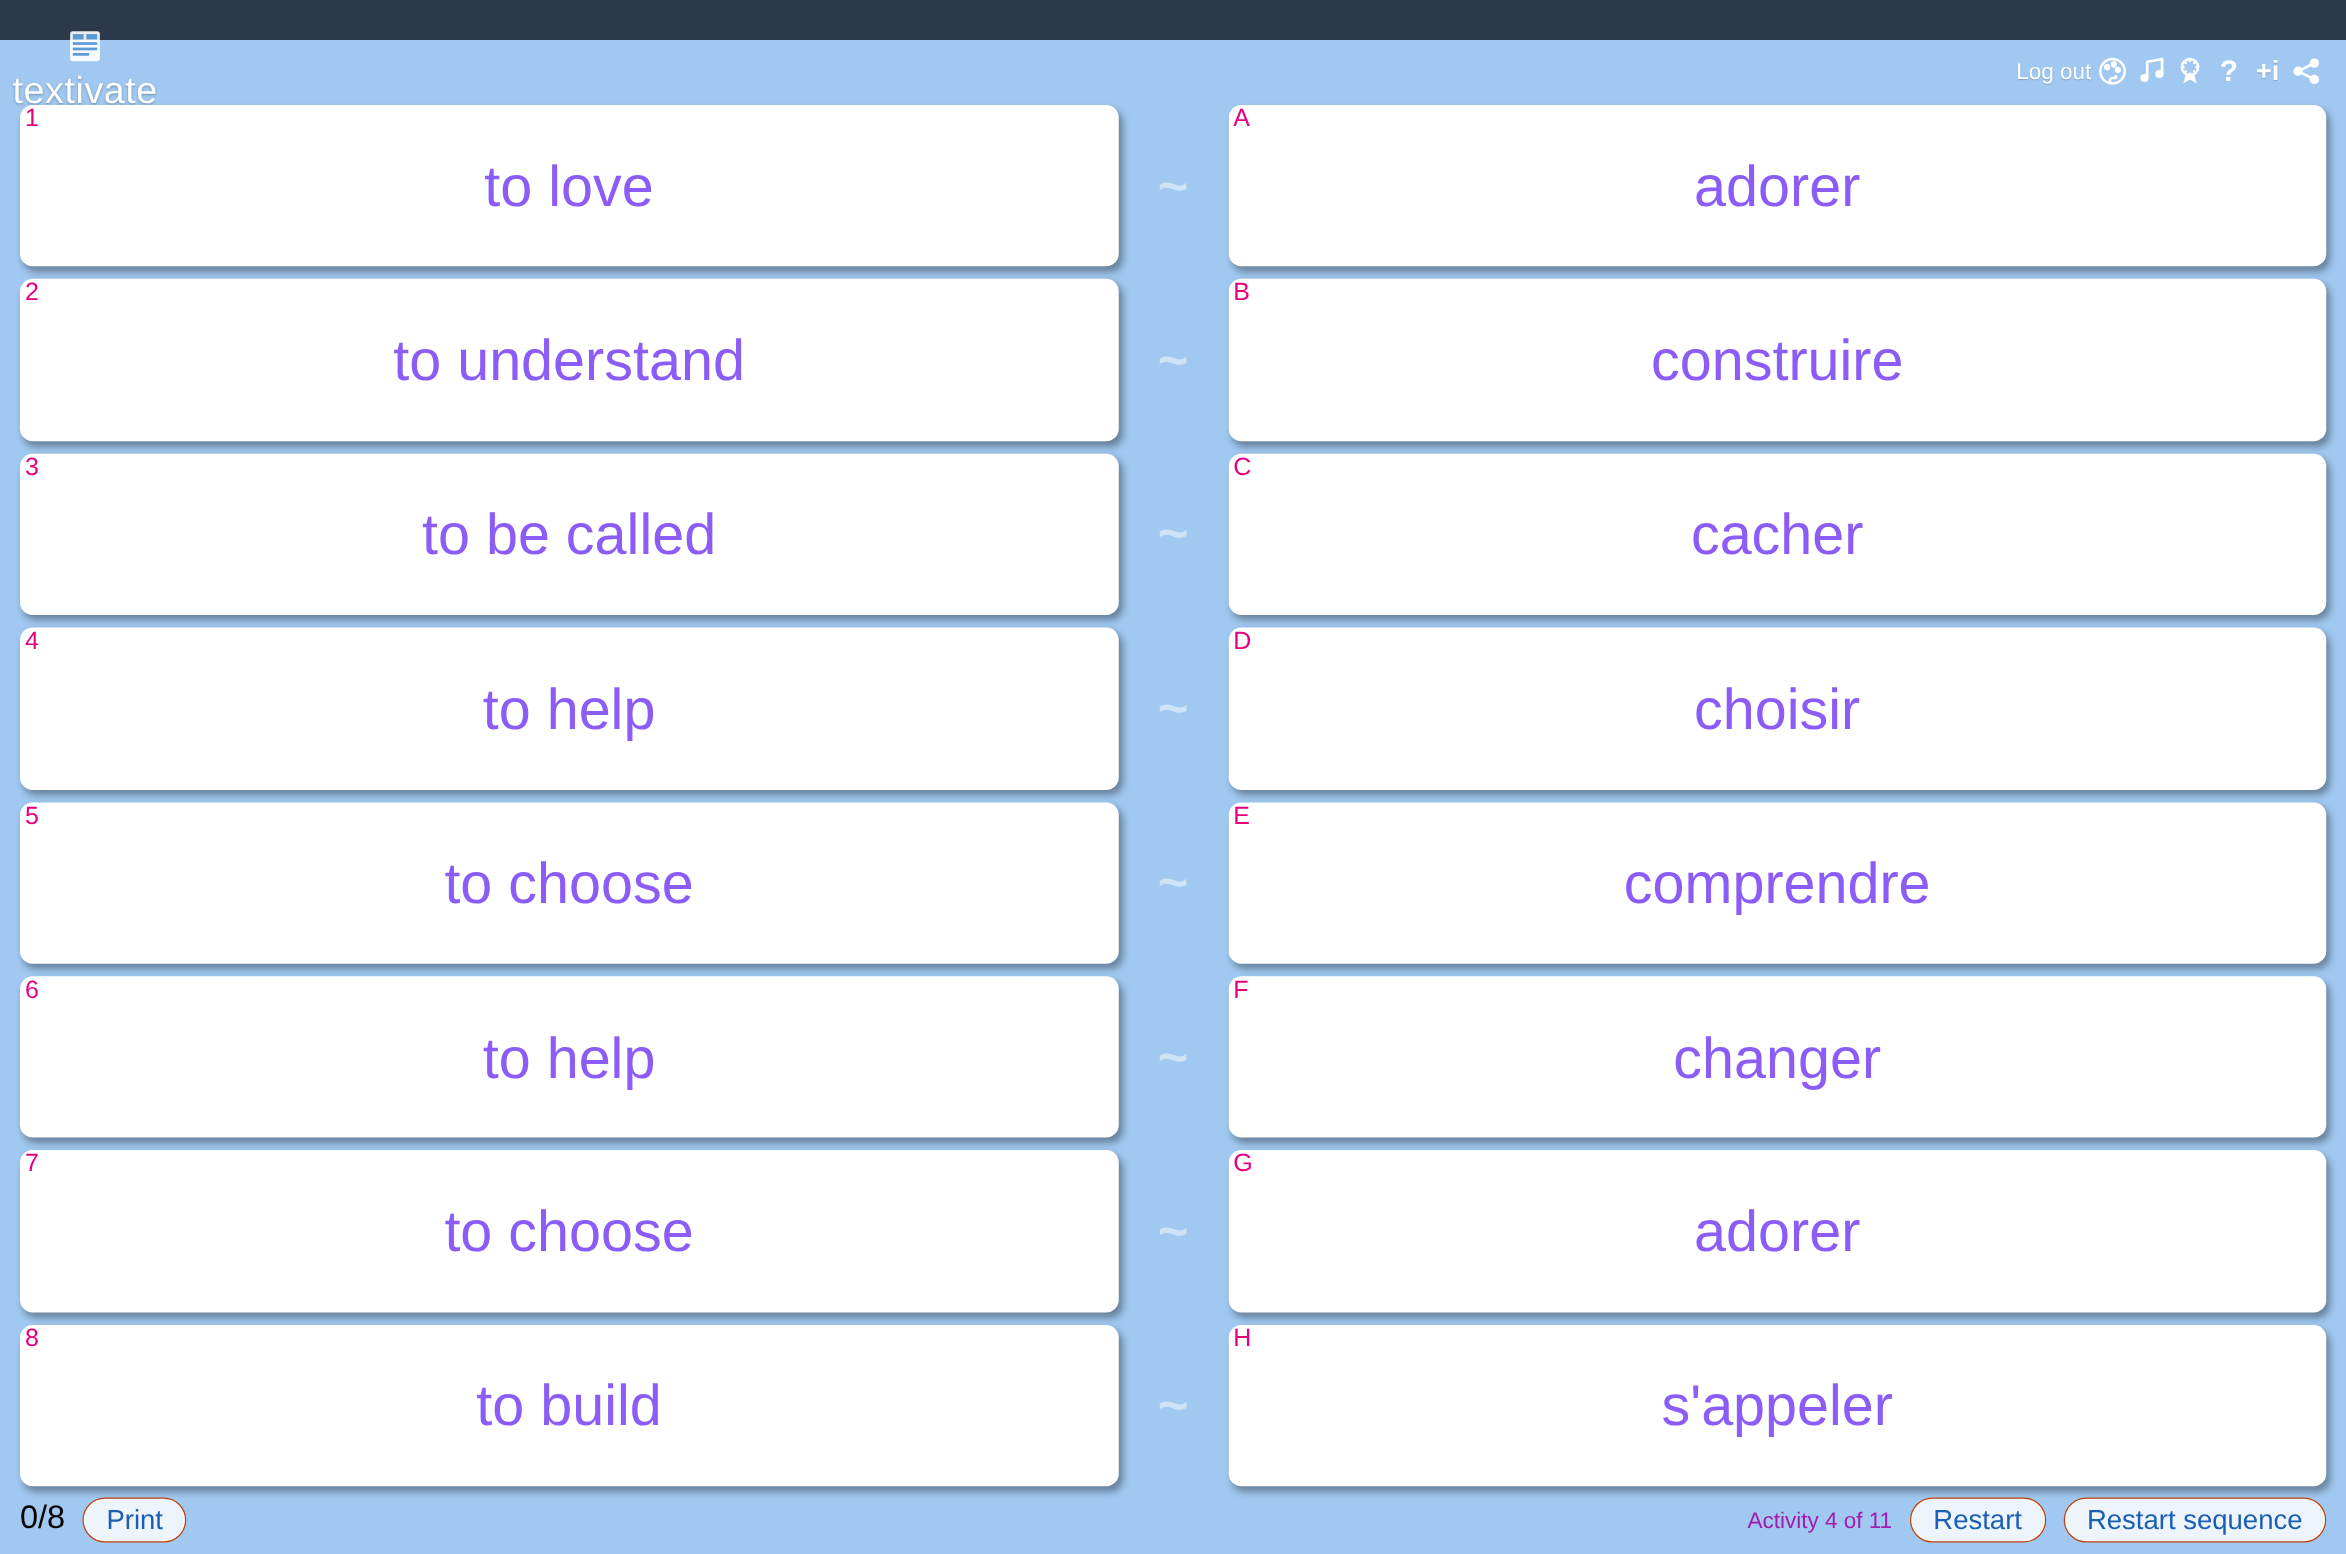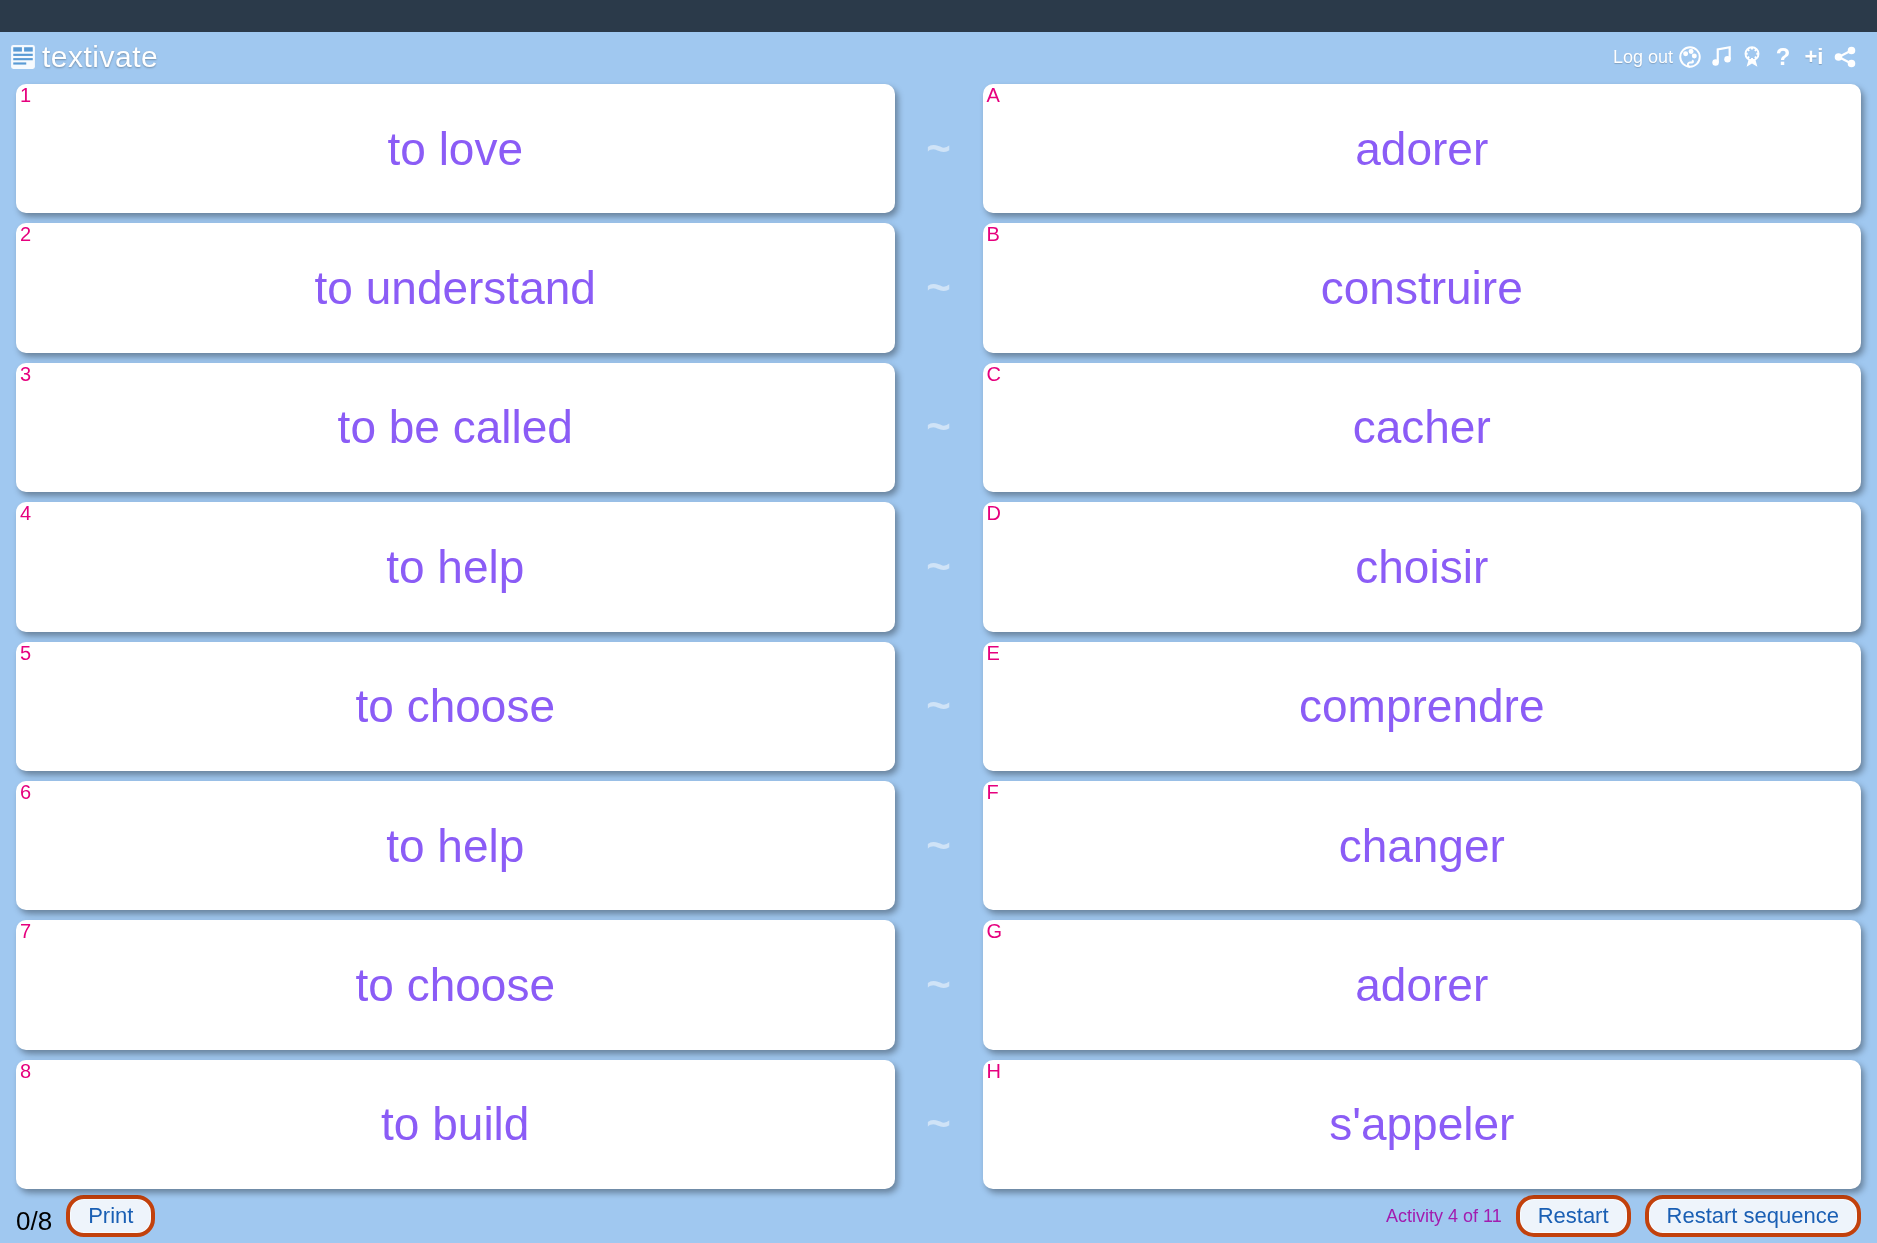--- a/index.html
+++ b/index.html
@@ -18,20 +18,21 @@
     display: flex;
     align-items: center;
     justify-content: space-between;
     padding: 4px 18px 2px 10px;
     height: 48px;
   }
   .brand {
     display: flex;
     align-items: center;
     gap: 6px;
+    flex-direction: column;
   }
   .brand-logo {
     width: 26px; height: 26px;
     display: inline-block;
   }
   .brand-text {
     font-size: 30px;
     font-weight: 400;
     color: #ffffff;
     letter-spacing: 0.5px;
@@ -122,30 +123,30 @@
 
   .footer {
     height: 54px;
     display: flex;
     align-items: center;
     justify-content: space-between;
     padding: 0 16px;
   }
   .footer-left {
     display: flex;
-    align-items: flex-end;
+    align-items: flex-start;
     gap: 14px;
   }
   .score {
     font-size: 26px;
     color: #000;
   }
   .pill {
     background: #eef4fb;
-    border: 4px solid #c2410c;
+    border: 1px solid #c2410c;
     border-radius: 18px;
     padding: 4px 18px;
     font-size: 22px;
     color: #1a5fb4;
     cursor: pointer;
     box-shadow: inset 0 0 0 1px rgba(255,255,255,0.6);
   }
   .footer-right {
     display: flex;
     align-items: center;

